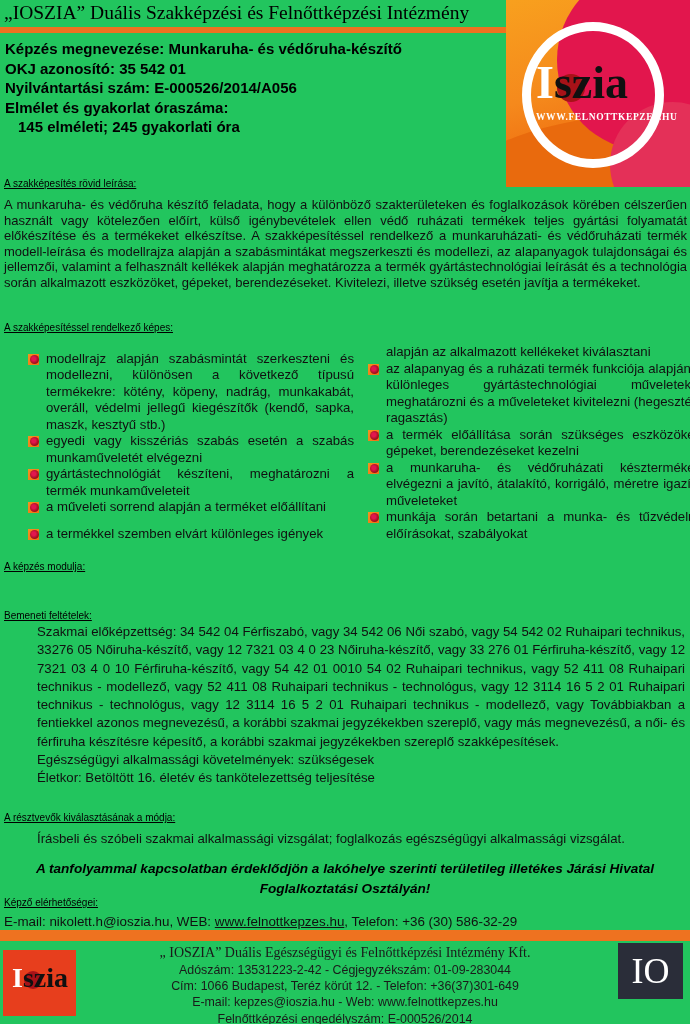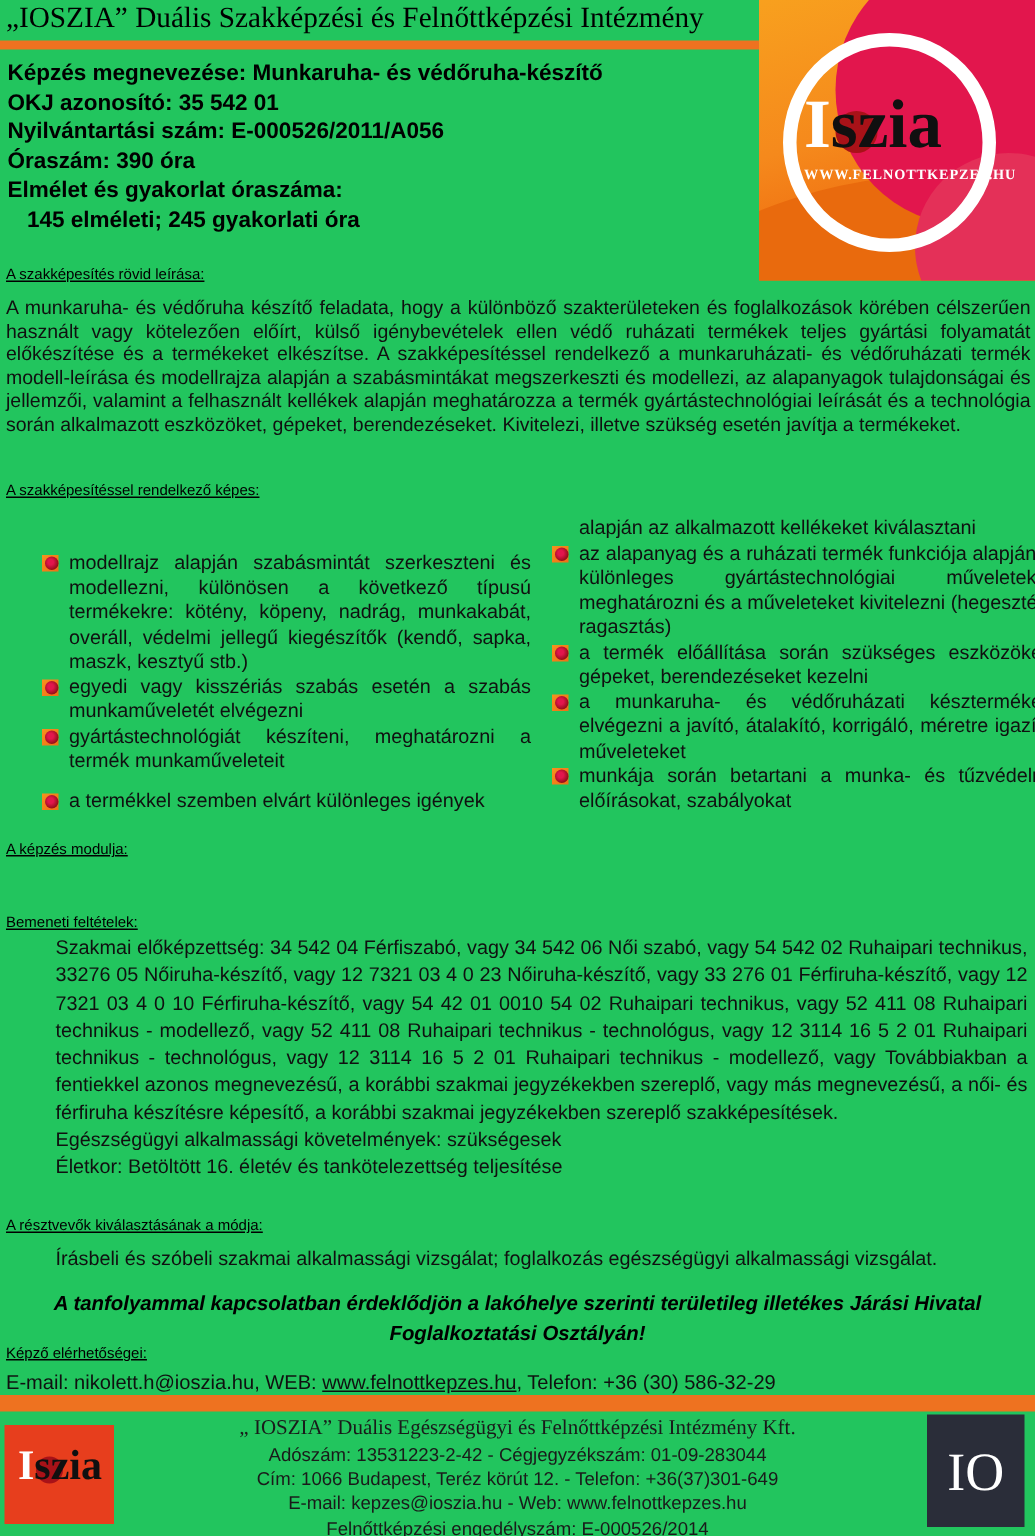--- a/index.html
+++ b/index.html
@@ -67,21 +67,21 @@
   .bar-bottom { position:absolute; left:0; top:930px; width:690px; height:11px; background:#ee7220; }
   .flogo { position:absolute; left:3px; top:950px; width:73px; height:66px; background:#e73e1d; overflow:hidden; }
   .flogo .brand { position:absolute; left:9px; top:14px; font-family:"Liberation Serif", serif;
           font-weight:bold; font-size:28px; line-height:1; }
   .flogo .o-circle { position:absolute; left:21px; top:21px; width:18px; height:18px;
           border-radius:50%; background:#a81218; }
   .flogo .bi { color:#ffffff; } .flogo .brest { color:#101010; }
   .fcenter { position:absolute; left:140px; top:944px; width:410px; text-align:center; color:#1a1a1a; }
   .fcompany { font-family:"Liberation Serif", serif; font-size:14px; line-height:18px; }
   .fline { font-size:12.4px; line-height:16.2px; }
-  .fbadge { position:absolute; left:618px; top:943px; width:65px; height:75px; background:#2a2d39;
+  .fbadge { position:absolute; left:618px; top:943px; width:65px; height:56px; background:#2a2d39;
           display:flex; align-items:center; justify-content:center;
           font-family:"Liberation Serif", serif; font-size:36px; color:#ffffff; }
 </style>
 </head>
 <body>
 
 <div class="page">
 
   <div class="title">„IOSZIA” Duális Szakképzési és Felnőttképzési Intézmény</div>
   <div class="rule-top"></div>
@@ -92,22 +92,21 @@
     <div class="circle-pink2"></div>
     <div class="ring"></div>
     <div class="o-circle"></div>
     <div class="brand"><span class="bi">I</span><span class="brest">szia</span></div>
     <div class="url">WWW.FELNOTTKEPZES.HU</div>
   </div>
 
   <div class="course">
     <div class="line">Képzés megnevezése: Munkaruha- és védőruha-készítő</div>
     <div class="line">OKJ azonosító: 35 542 01</div>
-    <div class="line">Nyilvántartási szám: E-000526/2011/A056</div>
-    <div class="line">Óraszám: 390 óra</div>
+    <div class="line">Nyilvántartási szám: E-000526/2014/A056</div>
     <div class="line">Elmélet és gyakorlat óraszáma:</div>
     <div class="line">145 elméleti; 245 gyakorlati óra</div>
   </div>
 
   <div class="sec-h" style="top:178px">A szakképesítés rövid leírása:</div>
   <div class="body-text desc-p">A munkaruha- és védőruha készítő feladata, hogy a különböző szakterületeken és foglalkozások körében célszerűen használt vagy kötelezően előírt, külső igénybevételek ellen védő ruházati termékek teljes gyártási folyamatát előkészítése és a termékeket elkészítse. A szakképesítéssel rendelkező a munkaruházati- és védőruházati termék modell-leírása és modellrajza alapján a szabásmintákat megszerkeszti és modellezi, az alapanyagok tulajdonságai és jellemzői, valamint a felhasznált kellékek alapján meghatározza a termék gyártástechnológiai leírását és a technológia során alkalmazott eszközöket, gépeket, berendezéseket. Kivitelezi, illetve szükség esetén javítja a termékeket.</div>
 
   <div class="sec-h" style="top:322px">A szakképesítéssel rendelkező képes:</div>
   <div class="columns">
     <div class="col col-left">
@@ -115,20 +114,24 @@
           <span class="bullet-icon"></span>
           <span class="bullet-text">modellrajz alapján szabásmintát szerkeszteni és modellezni, különösen a következő típusú termékekre: kötény, köpeny, nadrág, munkakabát, overáll, védelmi jellegű kiegészítők (kendő, sapka, maszk, kesztyű stb.)</span>
         </div>
       <div class="bullet">
           <span class="bullet-icon"></span>
           <span class="bullet-text">egyedi vagy kisszériás szabás esetén a szabás munkaműveletét elvégezni</span>
         </div>
       <div class="bullet">
           <span class="bullet-icon"></span>
           <span class="bullet-text">gyártástechnológiát készíteni, meghatározni a termék munkaműveleteit</span>
+        </div>
+      <div class="bullet">
+          <span class="bullet-icon"></span>
+          <span class="bullet-text">a műveleti sorrend alapján a terméket előállítani</span>
         </div>
       <div class="bullet gap-top">
           <span class="bullet-icon"></span>
           <span class="bullet-text">a termékkel szemben elvárt különleges igények</span>
         </div>
     </div>
     <div class="col col-right">
       <div class="intro-line">alapján az alkalmazott kellékeket kiválasztani</div>
       <div class="bullet">
           <span class="bullet-icon"></span>

